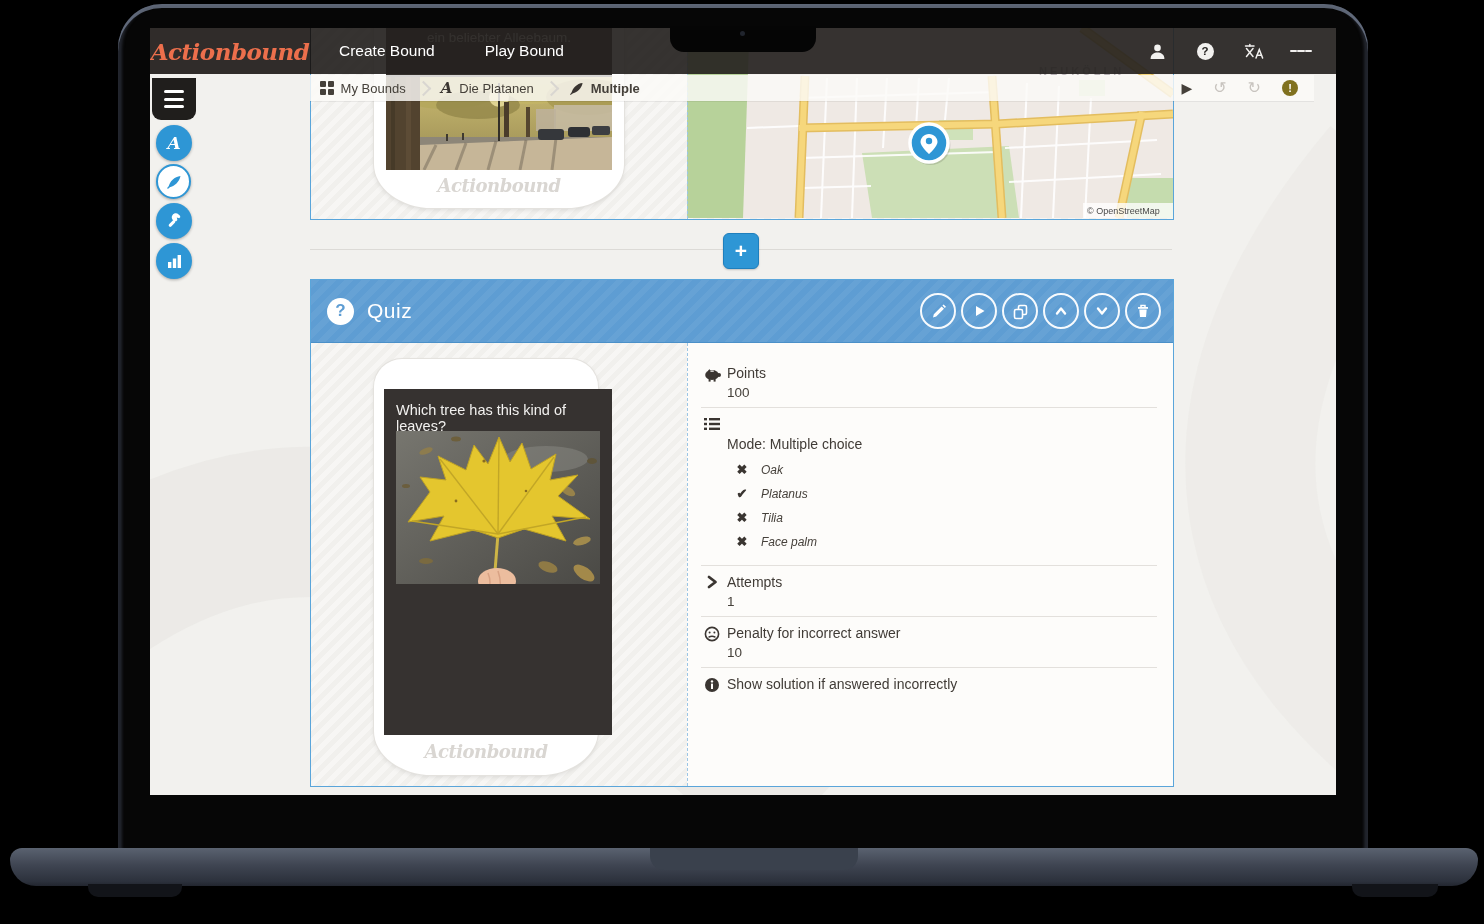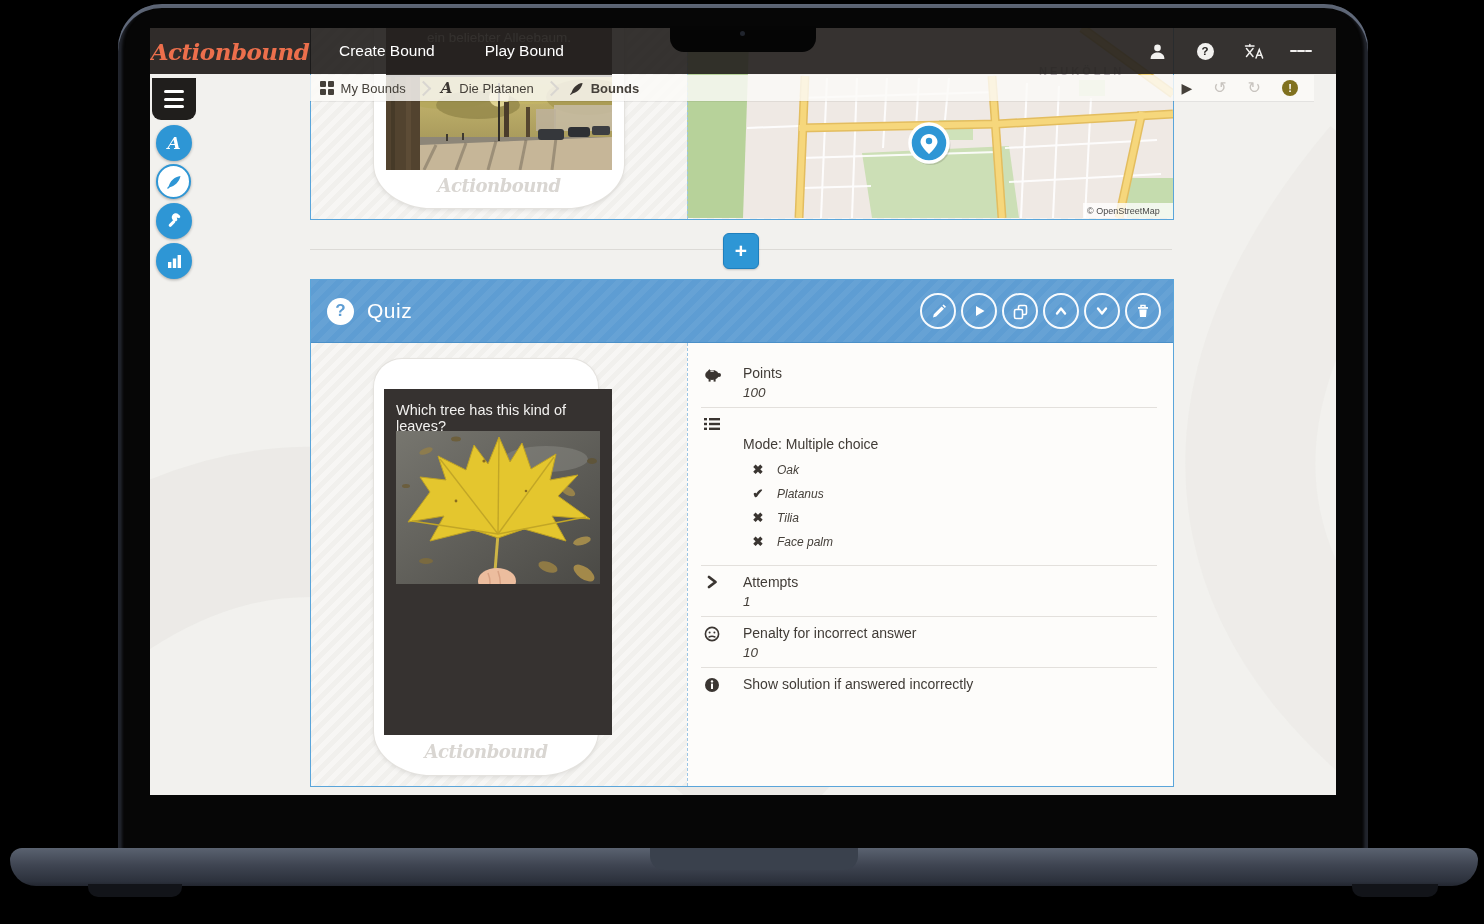--- a/index.html
+++ b/index.html
@@ -98,24 +98,24 @@
   .quiz-body{position:relative;height:443px;}
   .qb-left{position:absolute;left:0;top:0;width:376px;height:443px;}
   .qb-right{position:absolute;left:376px;top:0;width:485px;height:443px;background:#fdfcfa;}
   .phone2{left:63px;top:16px;width:224px;height:416px;border-radius:28px 28px 58px 58px / 28px 28px 44px 44px;}
   .phone2 .pscreen{position:absolute;left:10px;top:30px;width:228px;height:346px;background:#363230;}
   .question{color:#f2f1ef;font-size:14.5px;font-weight:300;padding:13px 12px 0 12px;}
   .leafimg{position:absolute;left:12px;top:42px;width:204px;height:153px;}
   .wm2{position:absolute;left:0;right:0;bottom:13px;}
   
   .details{position:absolute;left:14px;top:14px;width:456px;color:#403b36;font-size:14px;}
-  .drow{display:flex;gap:20px;padding:8px 0 7px 0;border-bottom:1px solid #e3e0dc;}
+  .drow{display:flex;gap:4px;padding:8px 0 7px 0;border-bottom:1px solid #e3e0dc;}
   .drow.last{border-bottom:none;}
   .dicon{width:22px;display:flex;justify-content:center;padding-top:1px;flex:none;}
-  .dvalue{font-style:italic;font-size:13.5px;color:#46413b;margin-top:4px;}
+  .dvalue{font-size:13.5px;color:#46413b;margin-top:4px;}
   .options{margin:10px 0 4px 8px;}
   .opt{display:flex;align-items:center;gap:12px;margin:0 0 9px 0;}
   .opt-mark{font-size:13px;font-weight:bold;color:#3a3531;width:14px;text-align:center;}
   .opt-label{font-style:italic;font-size:12px;color:#46413b;}
   svg{display:block;}
 </style>
 </head>
 <body>
 
 <div class="lid"></div>
@@ -428,21 +428,21 @@
     <div class="crumb">
       <span class="brandmark" style="font-size:15px;color:#3a3531;">A</span>
       <span>Die Platanen</span>
     </div>
     <span class="crumb-sep"></span>
     <div class="crumb current">
       <svg width="15" height="15" viewBox="0 0 16 16">
         <path d="M2.5,13.5 C3.5,7.5 8.5,2.5 14.5,2 C13.5,7.5 8.5,12.5 3.5,13.2 Z" fill="#3a3531"></path>
         <path d="M1.5,14.5 L9,7" stroke="#3a3531" stroke-width="1.2" fill="none"></path>
       </svg>
-      <span>Bounds</span>
+      <span>Multiple</span>
     </div>
     <div class="crumb-actions">
       <span class="act play">▶</span>
       <span class="act undo">↺</span>
       <span class="act redo">↻</span>
       <span class="warn-dot">!</span>
     </div>
   </div>
 
   <div class="navbar">

